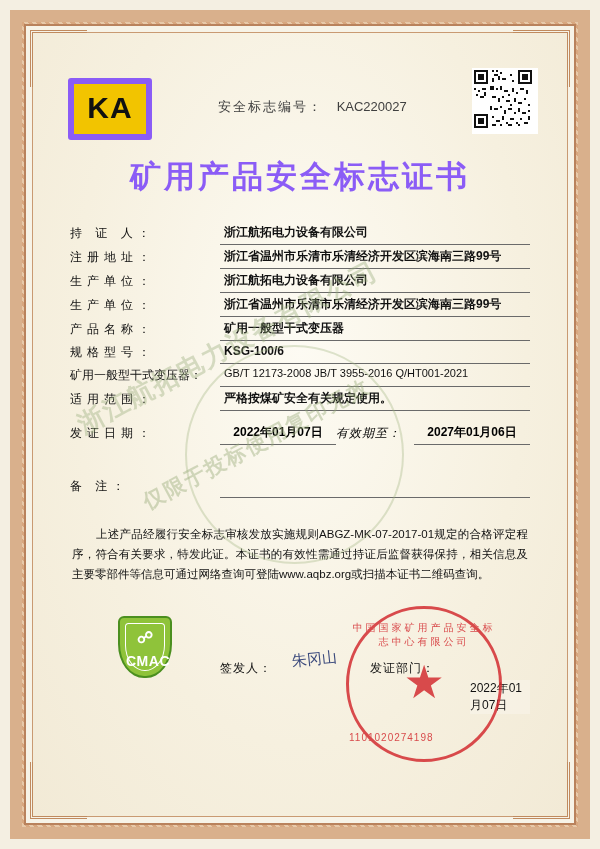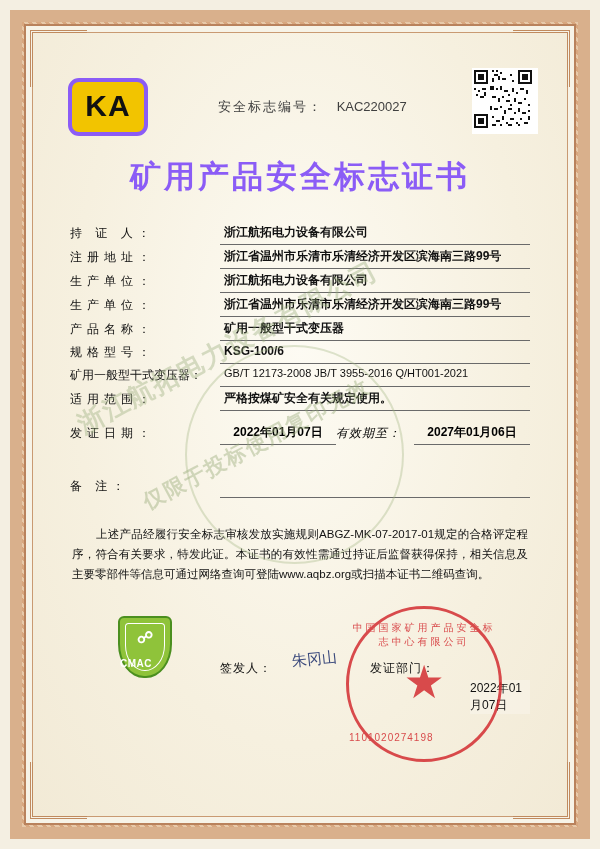--- a/index.html
+++ b/index.html
@@ -67,22 +67,22 @@
     position: relative;
     height: 72px;
   }
   .ka-logo {
     position: absolute;
     left: 28px;
     top: 36px;
     width: 72px;
     height: 50px;
     background: #f2c400;
-    border: 4px solid #8b5cf6;
-    border-radius: 11px;
+    border: 6px solid #8b5cf6;
+    border-radius: 3px;
     color: #111;
     font-weight: bold;
     font-size: 30px;
     line-height: 48px;
     text-align: center;
     letter-spacing: 1px;
   }
   .cert-no {
     position: absolute;
     left: 178px;
@@ -215,23 +215,23 @@
   .shield .inner {
     position: absolute;
     left: 5px; right: 5px; top: 5px; bottom: 5px;
     border: 1px solid #ffffff;
     border-radius: 4px 4px 22px 22px / 4px 4px 28px 28px;
   }
   .shield .cmac-text {
     position: absolute;
     bottom: 7px;
     left: 0; right: 0;
-    text-align: left;
+    text-align: right;
     color: #fff;
-    font-size: 10px;
+    font-size: 14px;
     font-weight: bold;
     letter-spacing: 0.5px;
   }
   .shield .mark {
     position: absolute;
     top: 12px; left: 0; right: 0;
     text-align: center;
     color: #ffffff;
     font-size: 16px;
     line-height: 16px;

